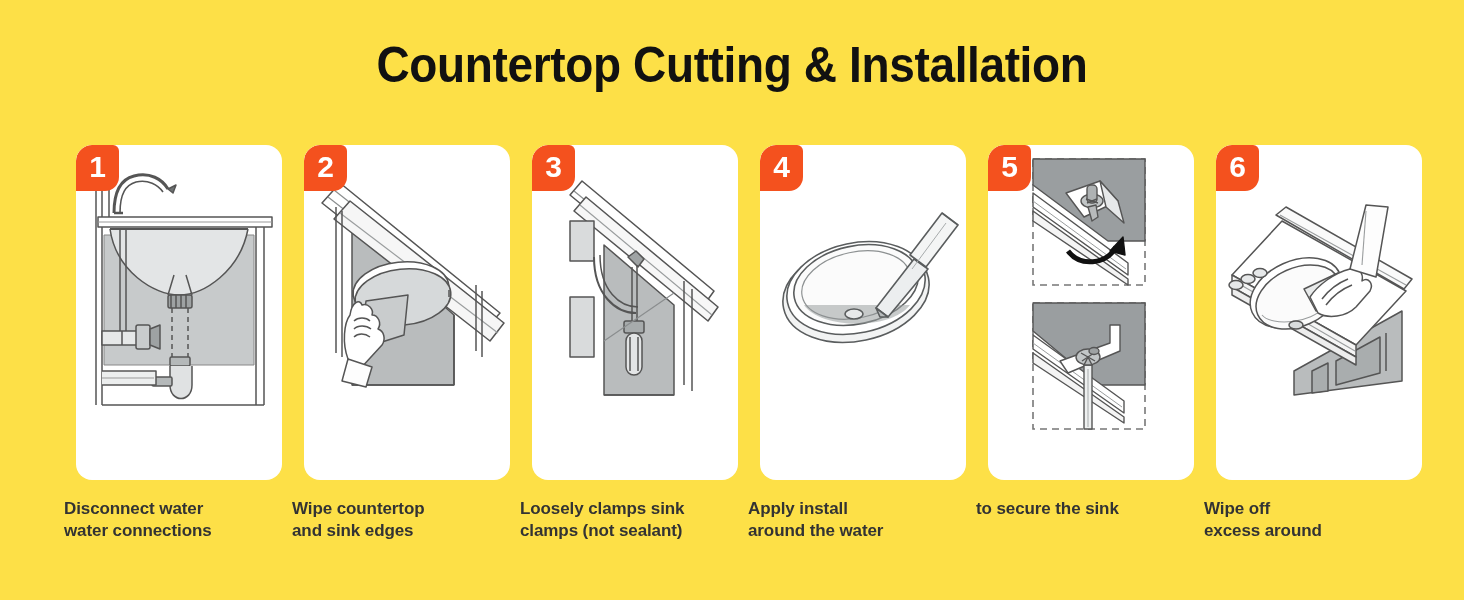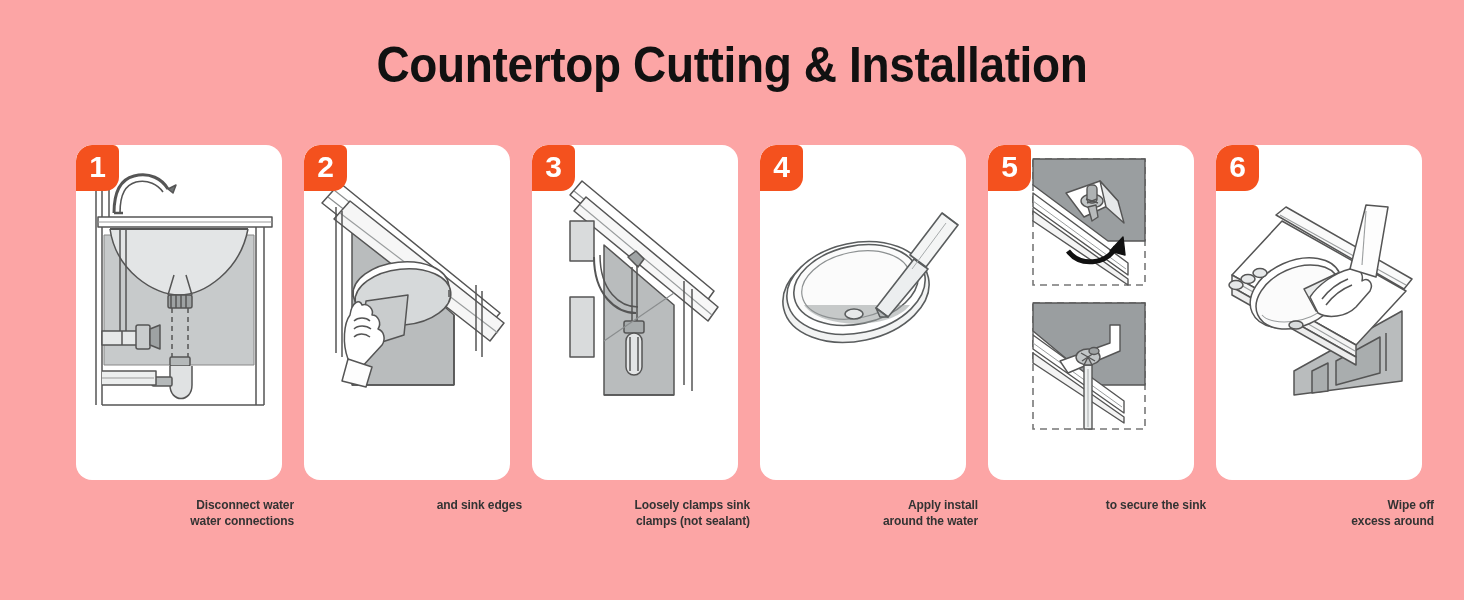--- a/index.html
+++ b/index.html
@@ -13,21 +13,21 @@
   body {
     background: #efefef;
     font-family: "Liberation Sans", sans-serif;
     -webkit-font-smoothing: antialiased;
   }
 
   .page {
     position: relative;
     width: 1464px;
     height: 600px;
-    background: #fca5a5;
+    background: #fde047;
   }
 
   
   .title {
     position: absolute;
     top: 36px;
     left: 0;
     width: 1464px;
     text-align: center;
     font-family: "Liberation Sans Narrow", "Liberation Sans", sans-serif;
@@ -88,22 +88,22 @@
   .art {
     position: absolute;
     inset: 0;
     width: 206px;
     height: 335px;
   }
 
   .caption {
     margin-top: 18px;
     width: 230px;
-    text-align: right;
-    font-size: 12px;
+    text-align: left;
+    font-size: 17px;
     font-weight: 700;
     line-height: 1.32;
     color: #333333;
     letter-spacing: -0.1px;
   }
 </style>
 </head>
 <body>
 
 <div class="page">
@@ -208,20 +208,21 @@
                      C78 178 74 170 68 170 C70 164 64 158 58 160 C56 154 48 156 46 170 Z" fill="#ffffff"></path>
             <path d="M50 176 C54 172 62 172 66 176"></path>
             <path d="M50 184 C54 180 62 180 67 184"></path>
             <path d="M50 192 C54 188 61 188 66 192"></path>
 
             <path d="M44 214 L38 236 L62 242 L68 222 Z" fill="#fdfdfd"></path>
           </g>
         </svg>
       </div>
       <div class="caption">
+        <div>Wipe countertop</div>
         <div>and sink edges</div>
       </div>
     </div>
 
     <div class="step">
       <div class="card">
         <div class="badge">3</div>
         <svg class="art" viewBox="0 0 206 335">
           <g stroke="#555" fill="none" stroke-width="1.5" stroke-linejoin="round">
 

